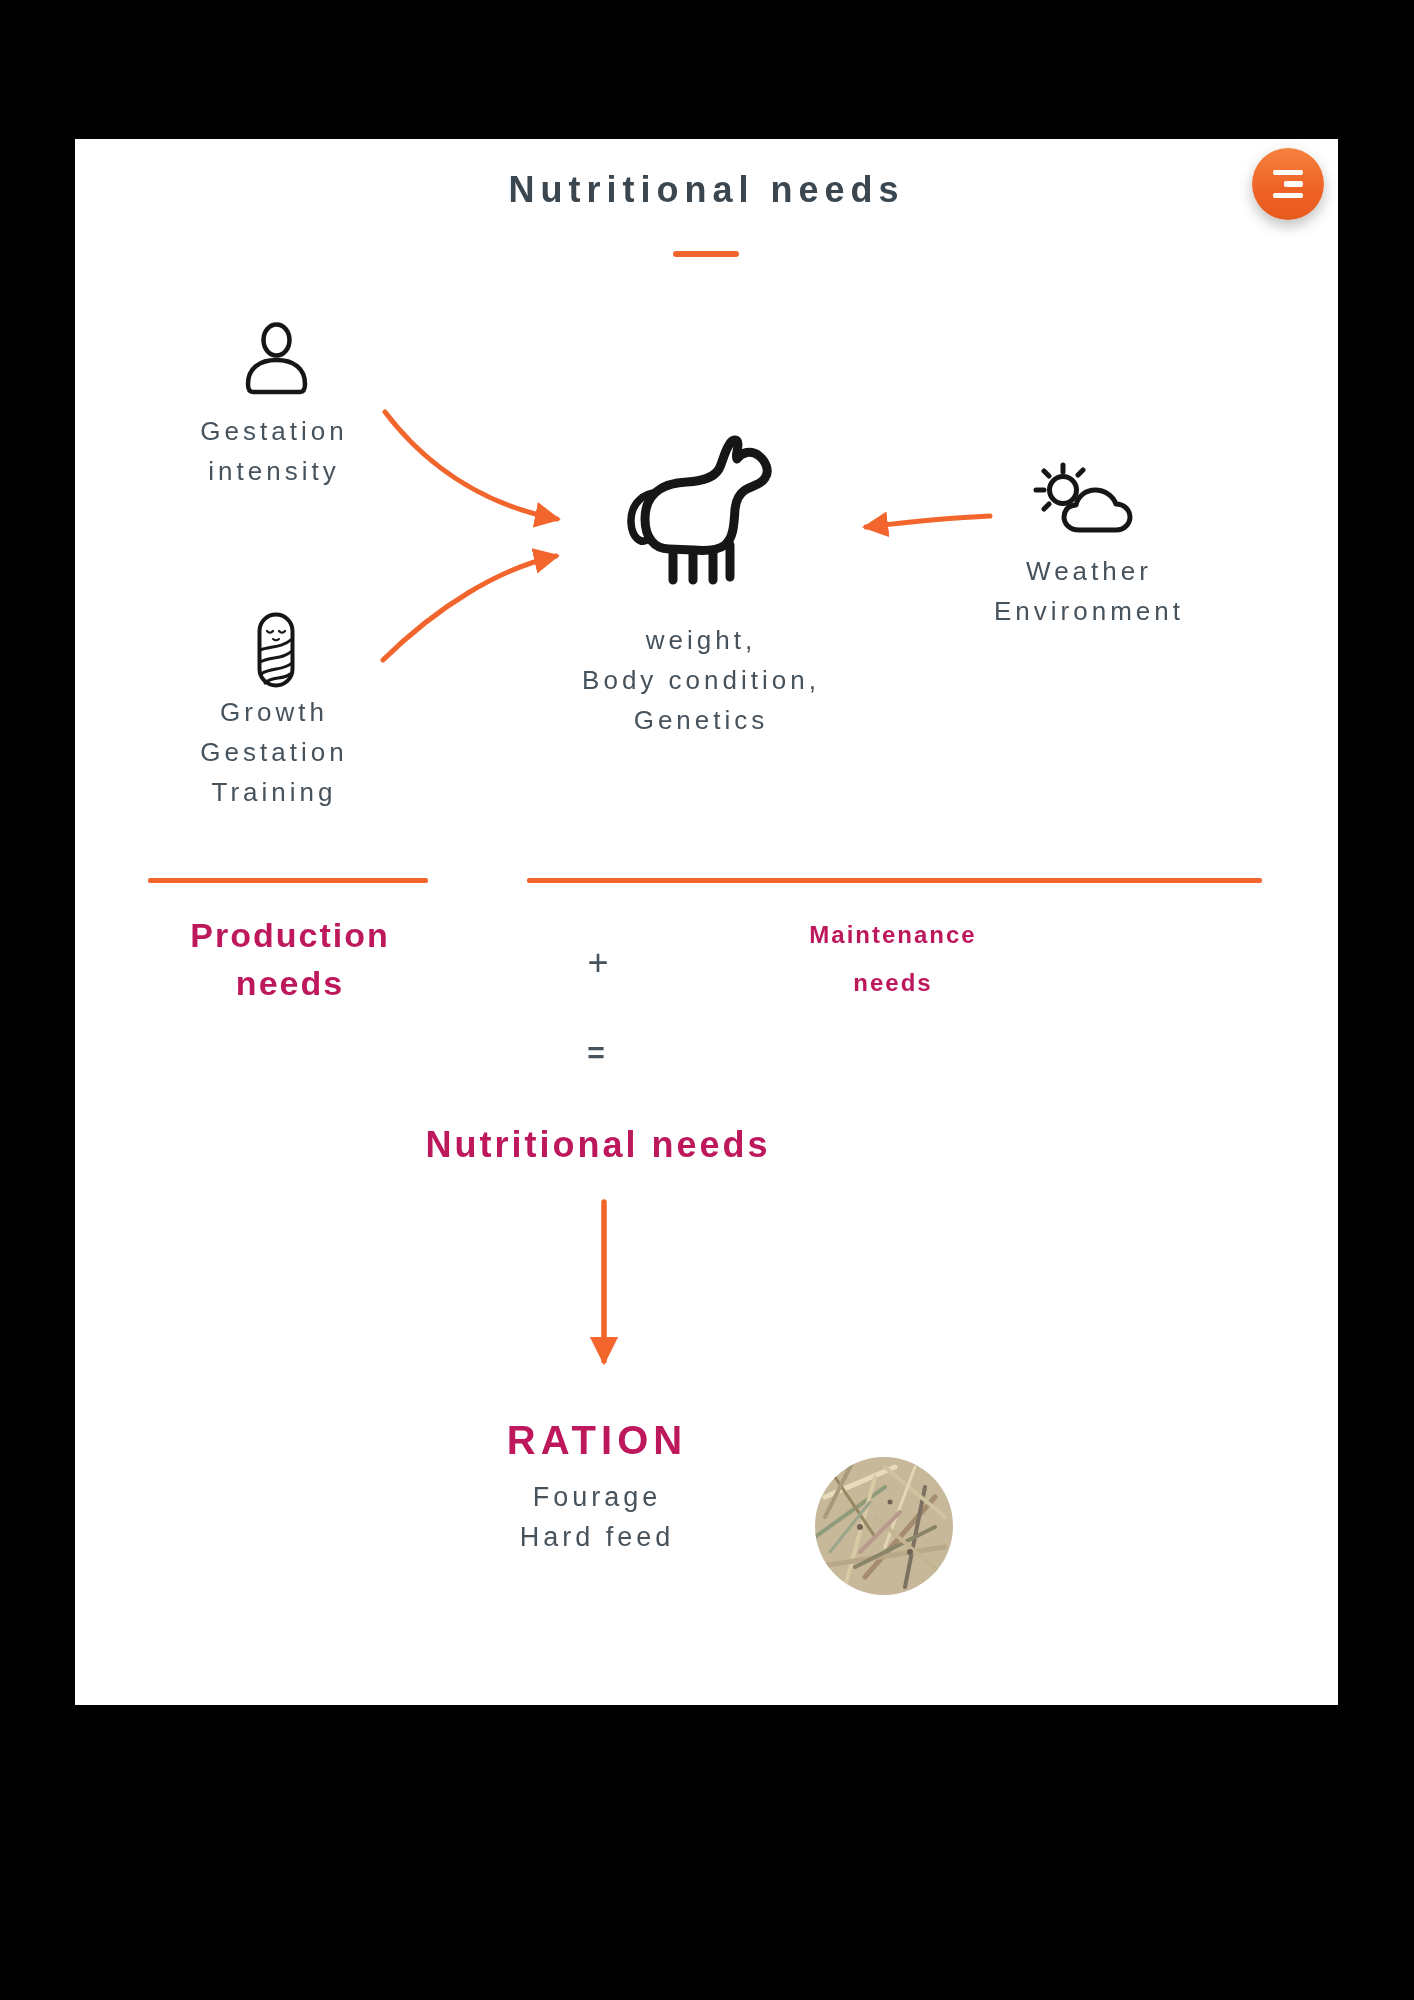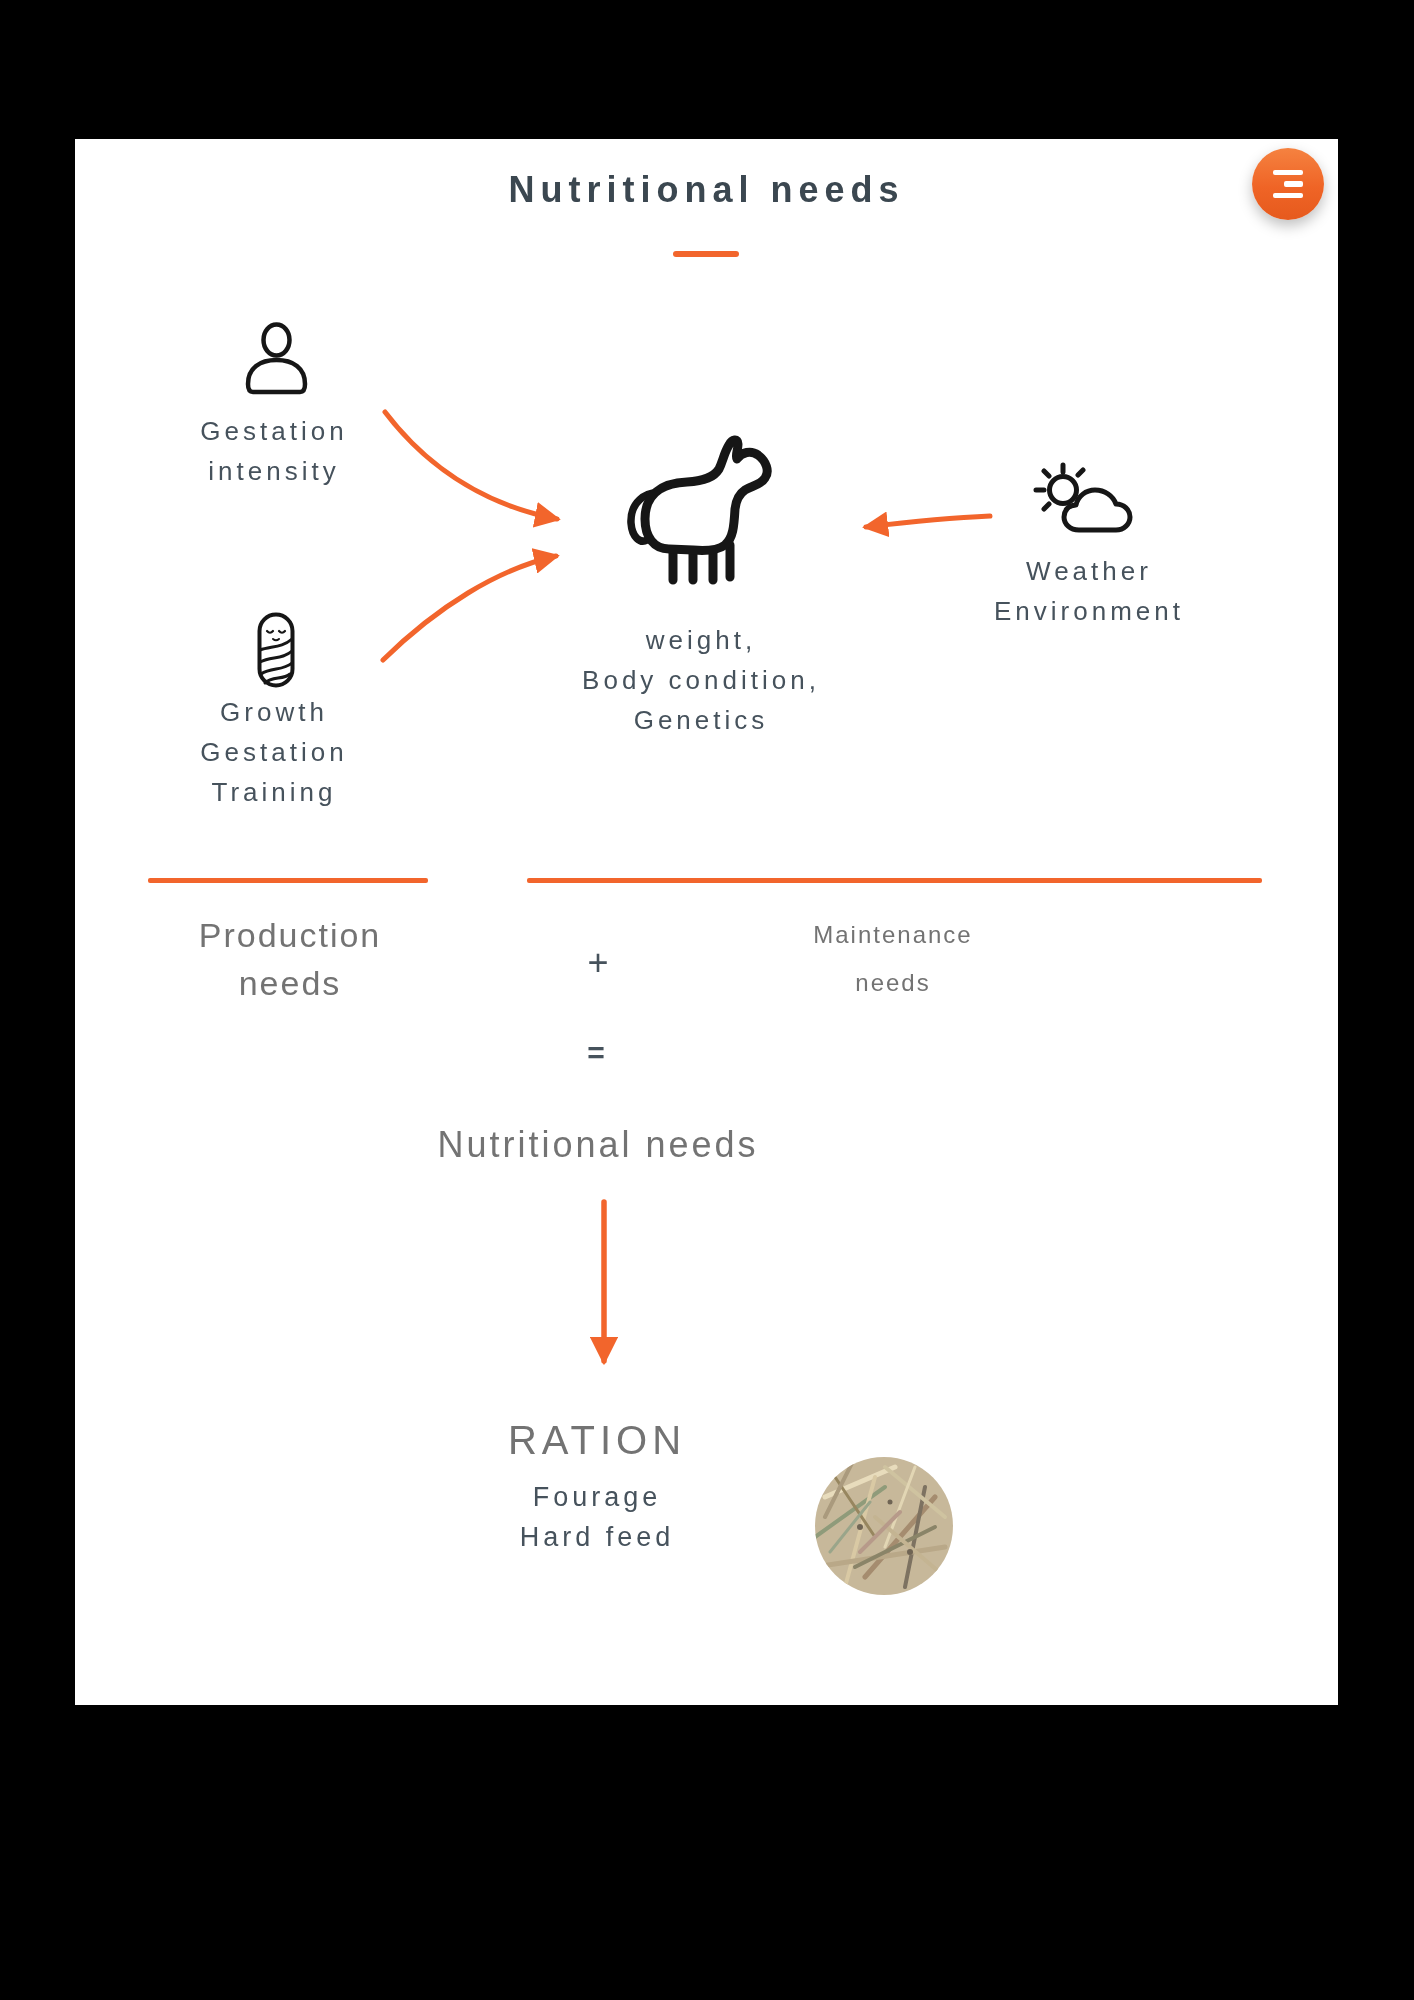--- a/index.html
+++ b/index.html
@@ -7,21 +7,21 @@
     width:1414px;height:2000px;background:#000;position:relative;overflow:hidden;
     font-family:"Liberation Sans",sans-serif;
   }
   .card{
     position:absolute;left:75px;top:139px;width:1263px;height:1566px;
     background:#fff;
   }
   .abs{position:absolute;}
   .ctr{text-align:center;}
   .label{font-size:26px;letter-spacing:4px;color:#46525C;line-height:40px;font-weight:400;}
-  .heading{font-weight:400;color:#737373;}
+  .heading{font-weight:700;color:#be185d;}
   .title{
     left:0;right:0;top:30px;font-size:36px;letter-spacing:6px;
     font-weight:700;color:#3B4750;text-align:center;
   }
   .title-underline{
     left:598px;top:112px;width:66px;height:6px;border-radius:3px;background:#F2652C;
   }
   .menu-btn{
     left:1177px;top:9px;width:72px;height:72px;border-radius:50%;
     background:linear-gradient(180deg,#F58240 0%,#EF6426 55%,#E65A1D 100%);

